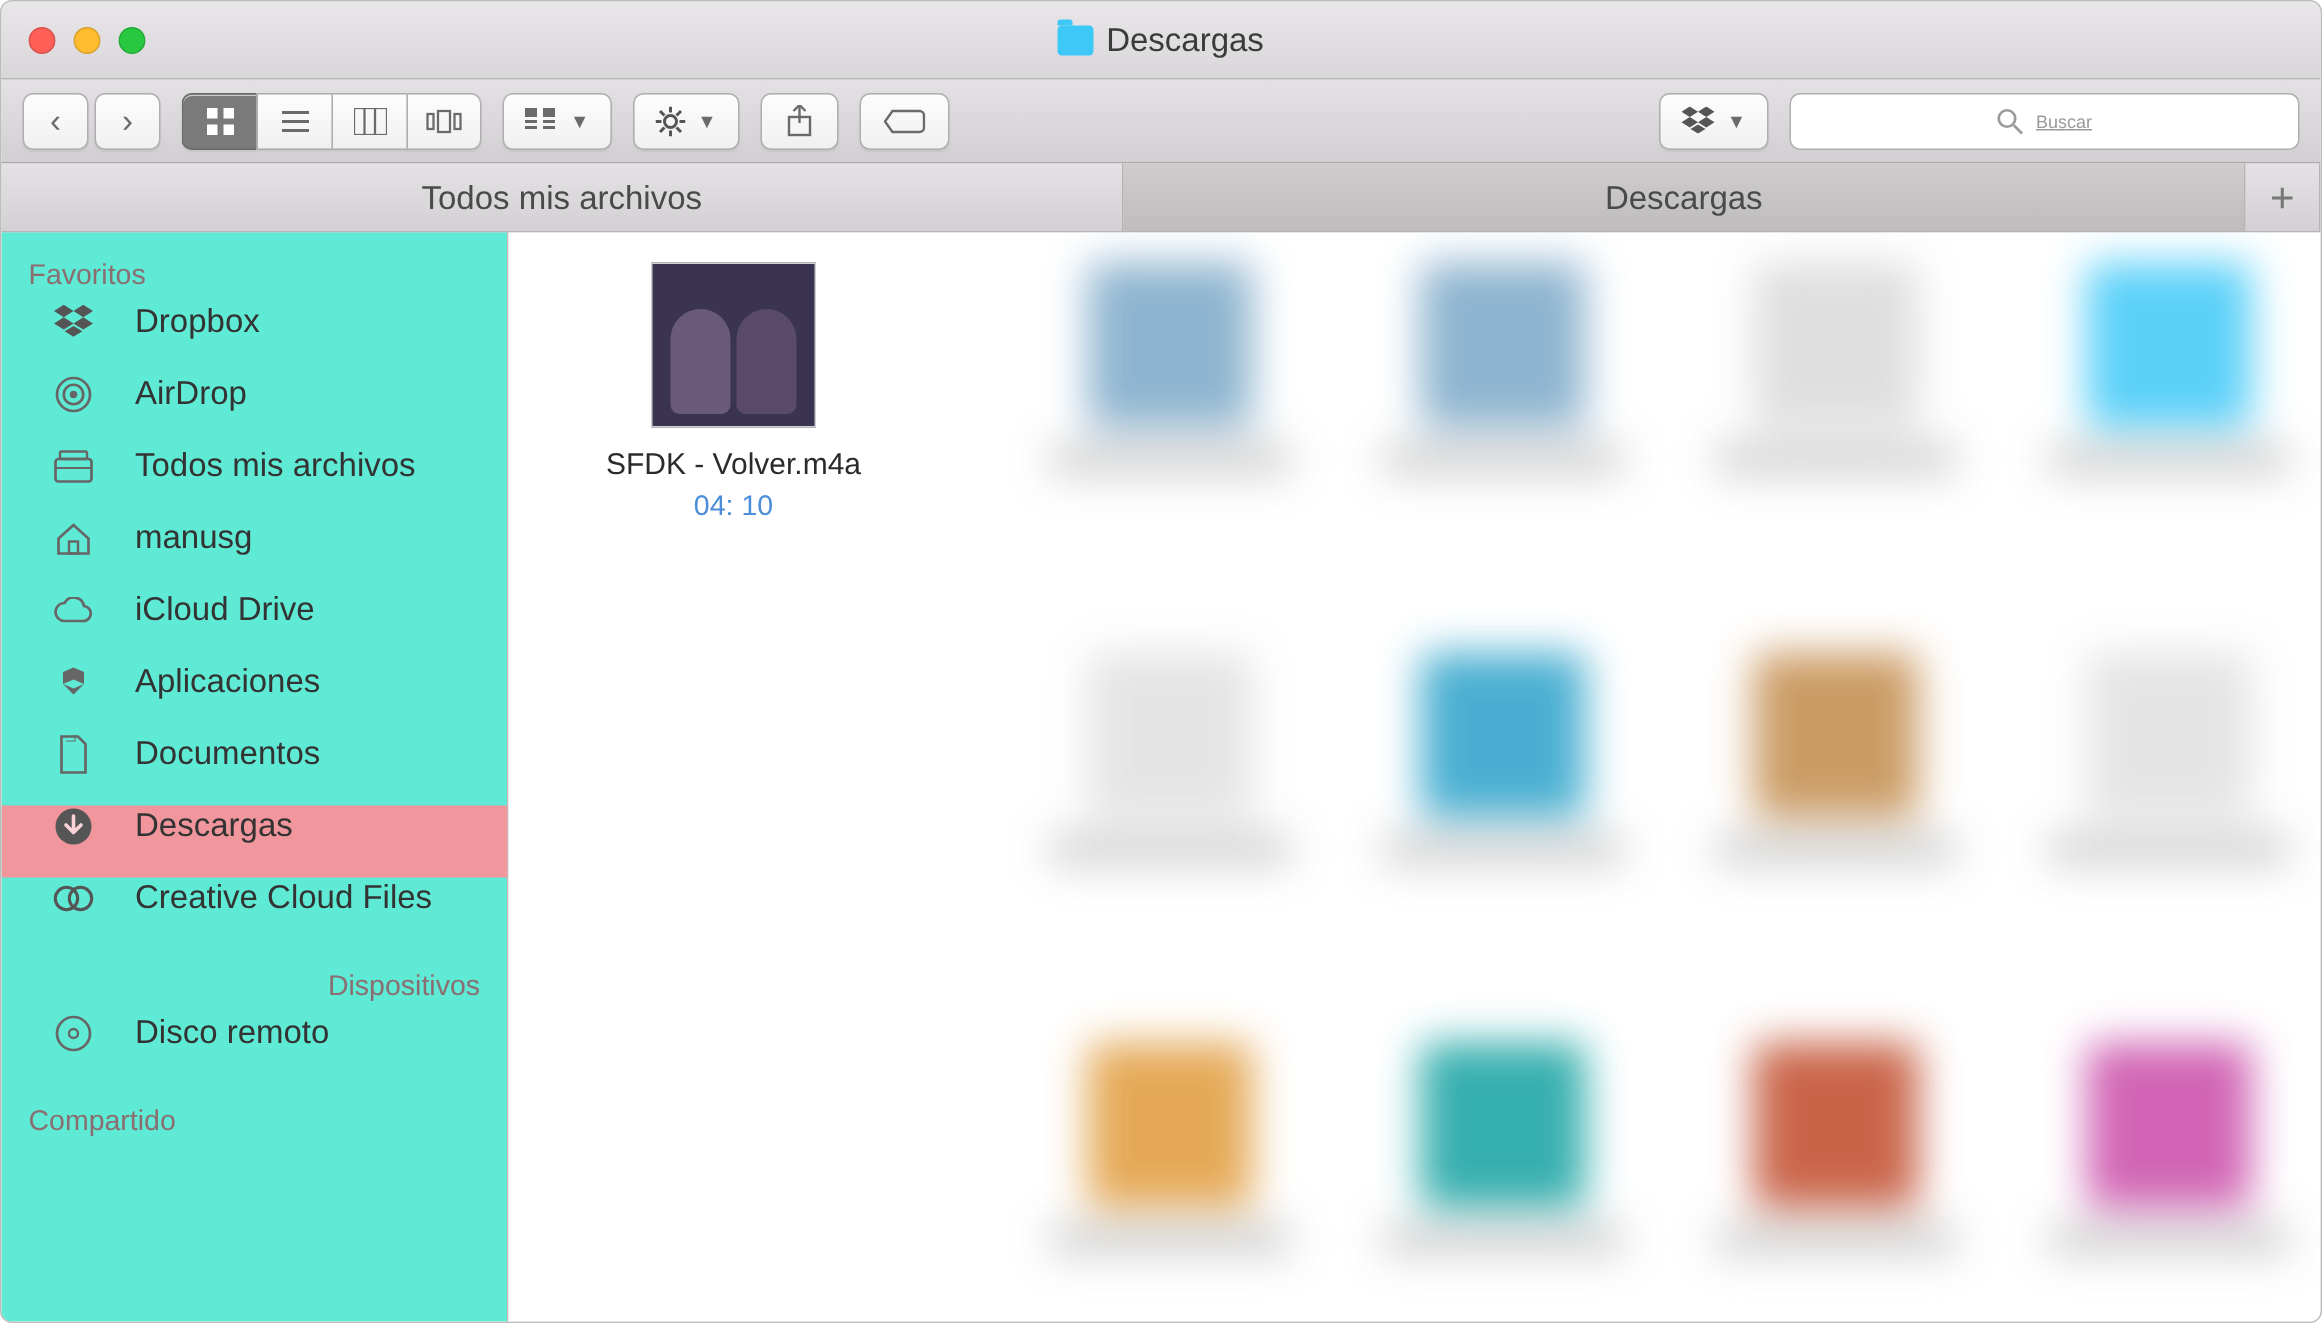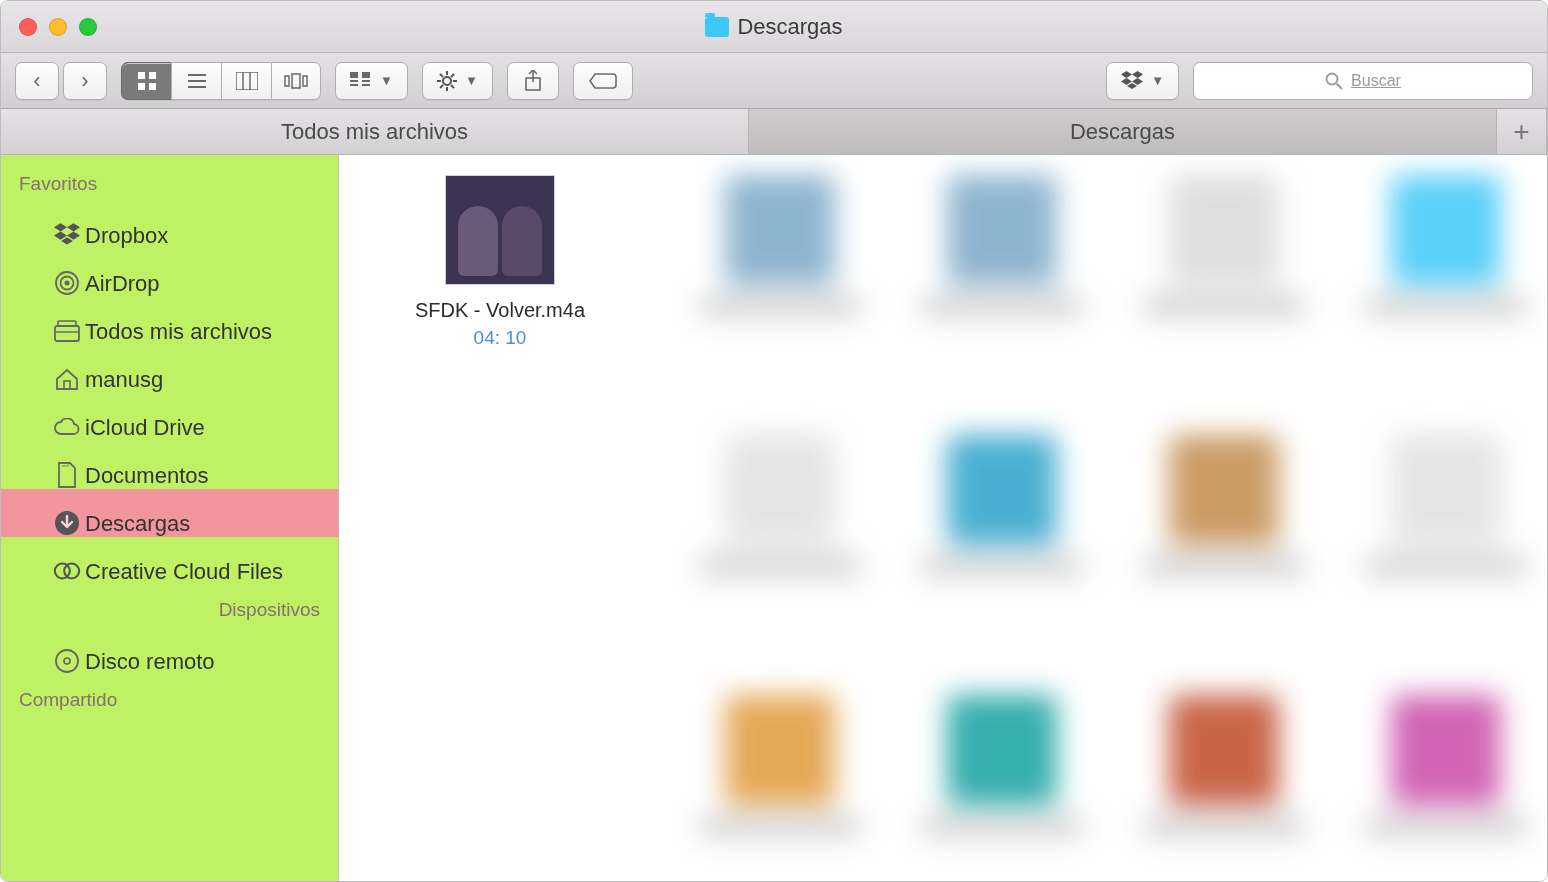--- a/index.html
+++ b/index.html
@@ -17,37 +17,37 @@
   .btn { height:38px; border:1px solid #b0aeb0; border-radius:7px; background:linear-gradient(#fdfdfd,#f0f0f0); display:flex; align-items:center; justify-content:center; color:#6a6a6a; box-shadow: 0 1px 0 rgba(255,255,255,0.6) inset, 0 1px 1px rgba(0,0,0,0.06); cursor: default; }
   .nav-group { display:flex; gap:4px; }
   .nav-group .btn { width:44px; }
   .seg { display:flex; }
   .seg .btn { border-radius:0; border-right-width:0; width:50px; }
   .seg .btn:first-child { border-top-left-radius:7px; border-bottom-left-radius:7px; }
   .seg .btn:last-child { border-top-right-radius:7px; border-bottom-right-radius:7px; border-right-width:1px; }
   .seg .btn.active { background:#7a7a7a; color:#fff; border-color:#6a6a6a; }
   .btn.wide { padding:0 14px; gap:8px; }
   .spacer { flex:1; }
-  .search { height:38px; border:1px solid #b0aeb0; border-radius:7px; background:#fff; width:340px; display:flex; align-items:center; justify-content:center; color:#9a9a9a; gap:8px; font-size:16px;text-decoration:underline; }
+  .search { height:38px; border:1px solid #b0aeb0; border-radius:7px; background:#fff; width:340px; display:flex; align-items:center; justify-content:center; color:#9a9a9a; gap:8px; font-size:12px;text-decoration:underline; }
   .tabs { height:46px; display:flex; border-bottom:1px solid #b5b3b5; background:#d6d4d6; }
   .tab { flex:1; display:flex; align-items:center; justify-content:center; font-size:22px; color:#4a4a4a; border-right:1px solid #b5b3b5; background:linear-gradient(#e4e2e4,#d2d0d2); cursor:default; }
   .tab.active { background:linear-gradient(#cfccce,#bfbcbe); }
   .tab.add { flex:0 0 50px; font-size:28px; color:#777; }
   .body-area { flex:1; display:flex; min-height:0; }
-  .sidebar { width:338px; background:#bef264; border-right:1px solid #d6b4b8; overflow:hidden; padding-top:14px; }
+  .sidebar { width:338px; background:#5eead4; border-right:1px solid #d6b4b8; overflow:hidden; padding-top:14px; }
   .side-header { font-size:19px; color:#8a6e71; padding:4px 18px 6px; }
-  .side-item { display:flex; align-items:flex-end; gap:4px; height:48px; padding:0 18px 0 52px; font-size:22px; color:#333; cursor:default; }
+  .side-item { display:flex; align-items:flex-start; gap:27px; height:48px; padding:0 18px 0 34px; font-size:22px; color:#333; cursor:default; }
   .side-item .ic { width:28px; height:28px; display:flex; align-items:center; justify-content:center; color:#6a6a6a; flex-shrink:0; }
   .side-item.selected { background:#f1969d; }
   .content { flex:1; background:#fff; position:relative; overflow:hidden; }
   .blur-grid { position:absolute; left:360px; right:20px; top:20px; bottom:0; display:grid; grid-template-columns:repeat(4,1fr); grid-auto-rows:220px; gap:40px 60px; filter:blur(14px); opacity:0.85; }
   .bg-item { display:flex; flex-direction:column; align-items:center; gap:10px; }
   .bg-thumb { width:110px; height:110px; border-radius:6px; }
   .bg-label { width:160px; height:22px; background:#c9c9c9; border-radius:4px; }
-  .file-item { position:absolute; left:61px; top:20px; width:200px; display:flex; flex-direction:column; align-items:center; text-align:center; cursor:default; }
+  .file-item { position:absolute; left:50px; top:20px; width:200px; display:flex; flex-direction:column; align-items:center; text-align:center; cursor:default; }
   .thumb { width:110px; height:110px; border:1px solid #cfcfcf; background:#3a3352; display:flex; align-items:flex-end; justify-content:center; overflow:hidden; }
   .people { display:flex; gap:4px; margin-bottom:8px; }
   .person { width:40px; height:70px; border-radius:20px 20px 6px 6px; }
   .p1 { background:#6a5a7a; } .p2 { background:#5a4a6a; }
   .fname { margin-top:12px; font-size:20px; color:#2b2b2b; line-height:1.3; }
   .fmeta { margin-top:4px; font-size:19px; color:#4c8dd9; }
   svg { display:block; }
   .chev { font-size:22px; }
 </style>
 </head>
@@ -227,20 +227,28 @@
       <div class="side-item">
         <span class="ic">
             <svg width="28" height="18" viewBox="0 0 28 18">
               <path d="M8 16 a6 6 0 0 1 0-12 a7 7 0 0 1 13 2 a5 5 0 0 1 -1 10 Z" fill="none" stroke="#666" stroke-width="1.8"></path>
             </svg>
           </span>
         <span>iCloud Drive</span>
       </div>
       <div class="side-item">
         <span class="ic">
+            <svg width="26" height="26" viewBox="0 0 26 26">
+              <path d="M13 3 L6 6 L6 14 L13 11 Z M13 3 L20 6 L20 14 L13 11 Z M6 14 L13 17 L20 14 L13 21 Z" fill="#666"></path>
+            </svg>
+          </span>
+        <span>Aplicaciones</span>
+      </div>
+      <div class="side-item">
+        <span class="ic">
             <svg width="22" height="26" viewBox="0 0 22 26">
               <path d="M3 1 H14 L19 6 V25 H3 Z" fill="none" stroke="#666" stroke-width="1.8"></path>
               <path d="M6 4 H12 V0" fill="none" stroke="#666" stroke-width="1.4" opacity="0.5"></path>
             </svg>
           </span>
         <span>Documentos</span>
       </div>
       <div class="side-item selected">
         <span class="ic">
             <svg width="26" height="26" viewBox="0 0 26 26">

